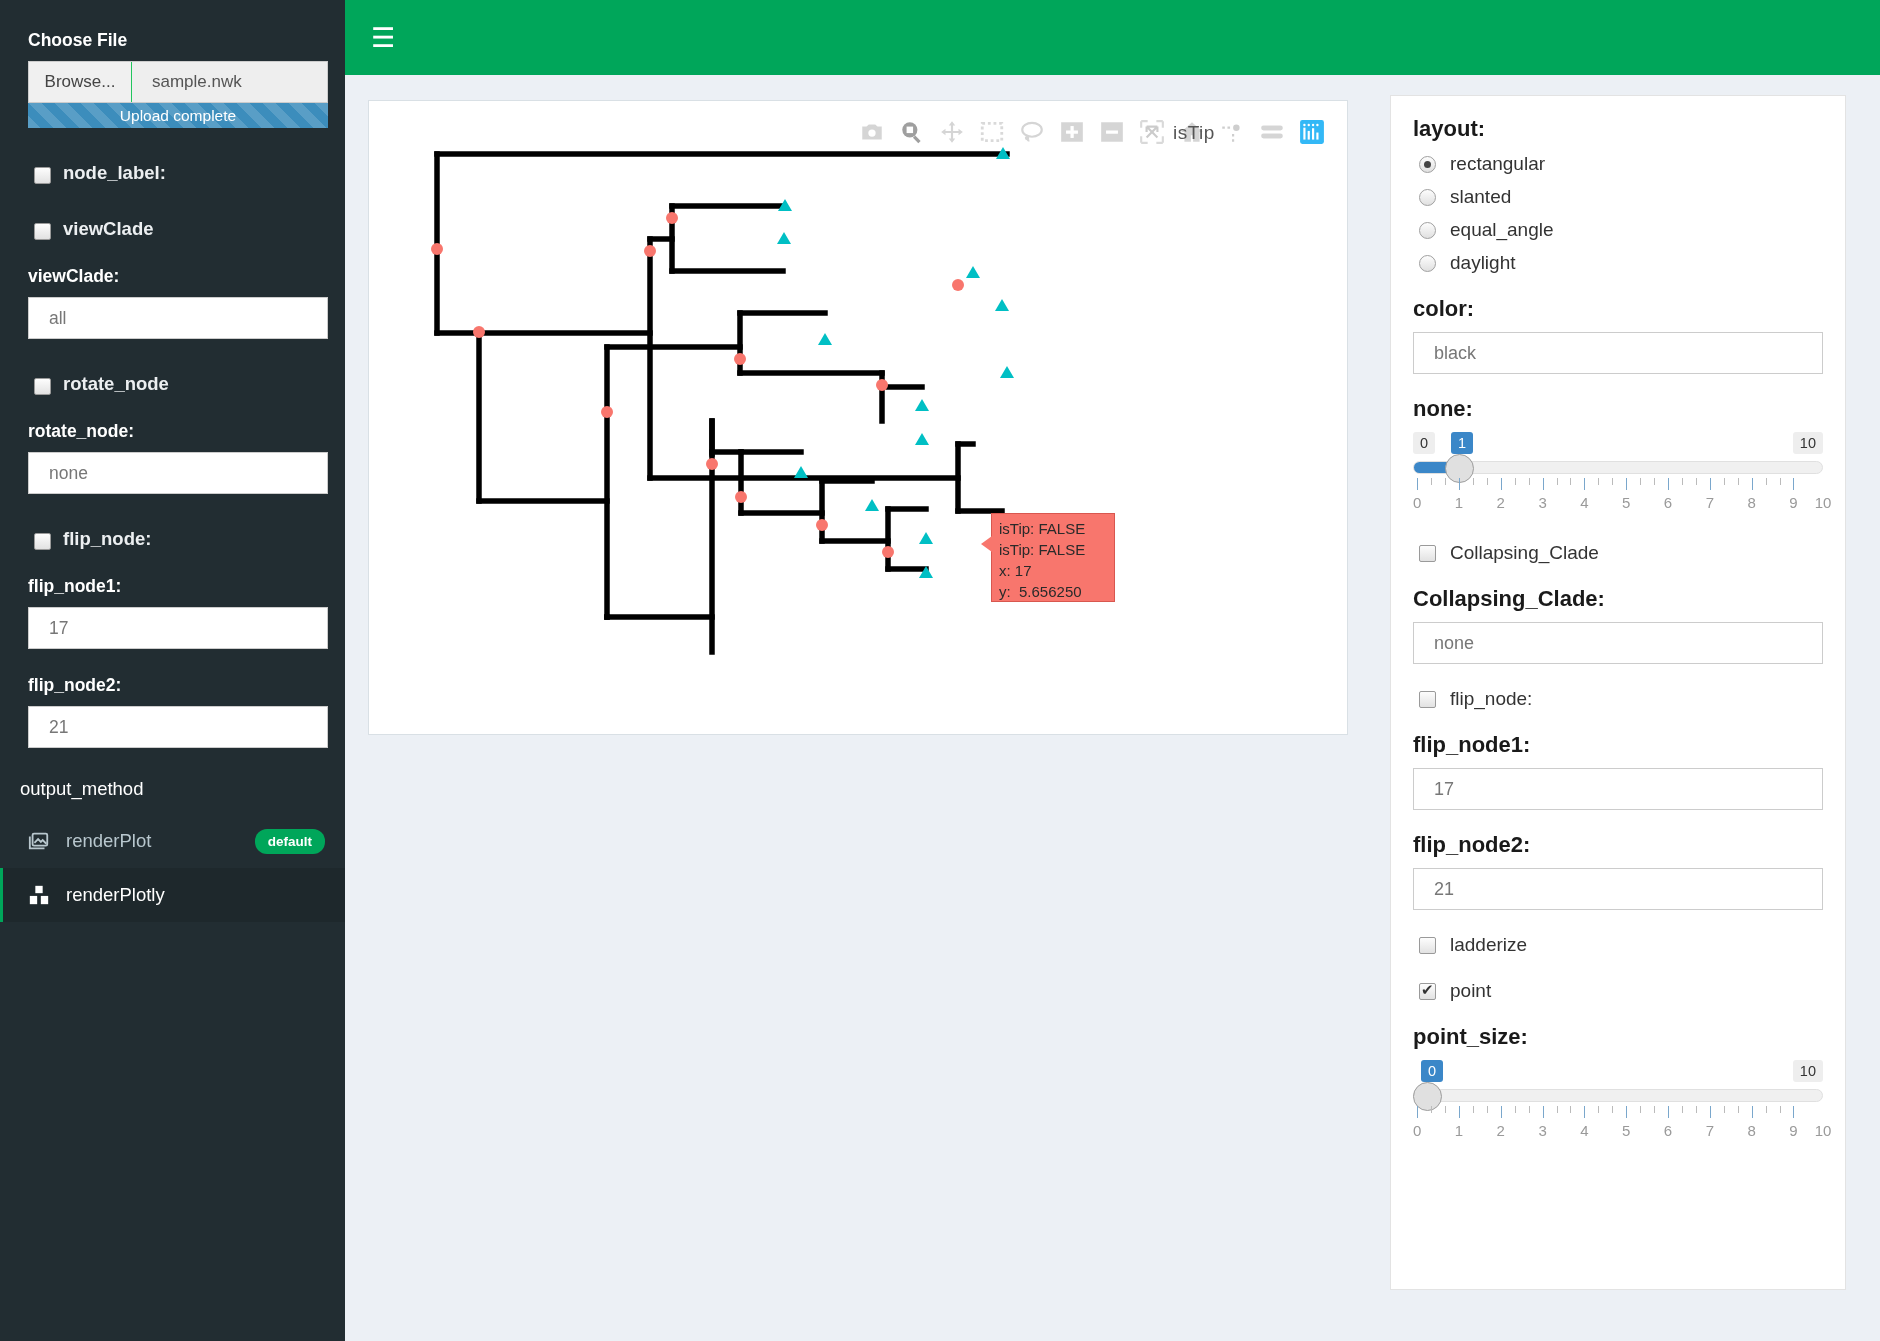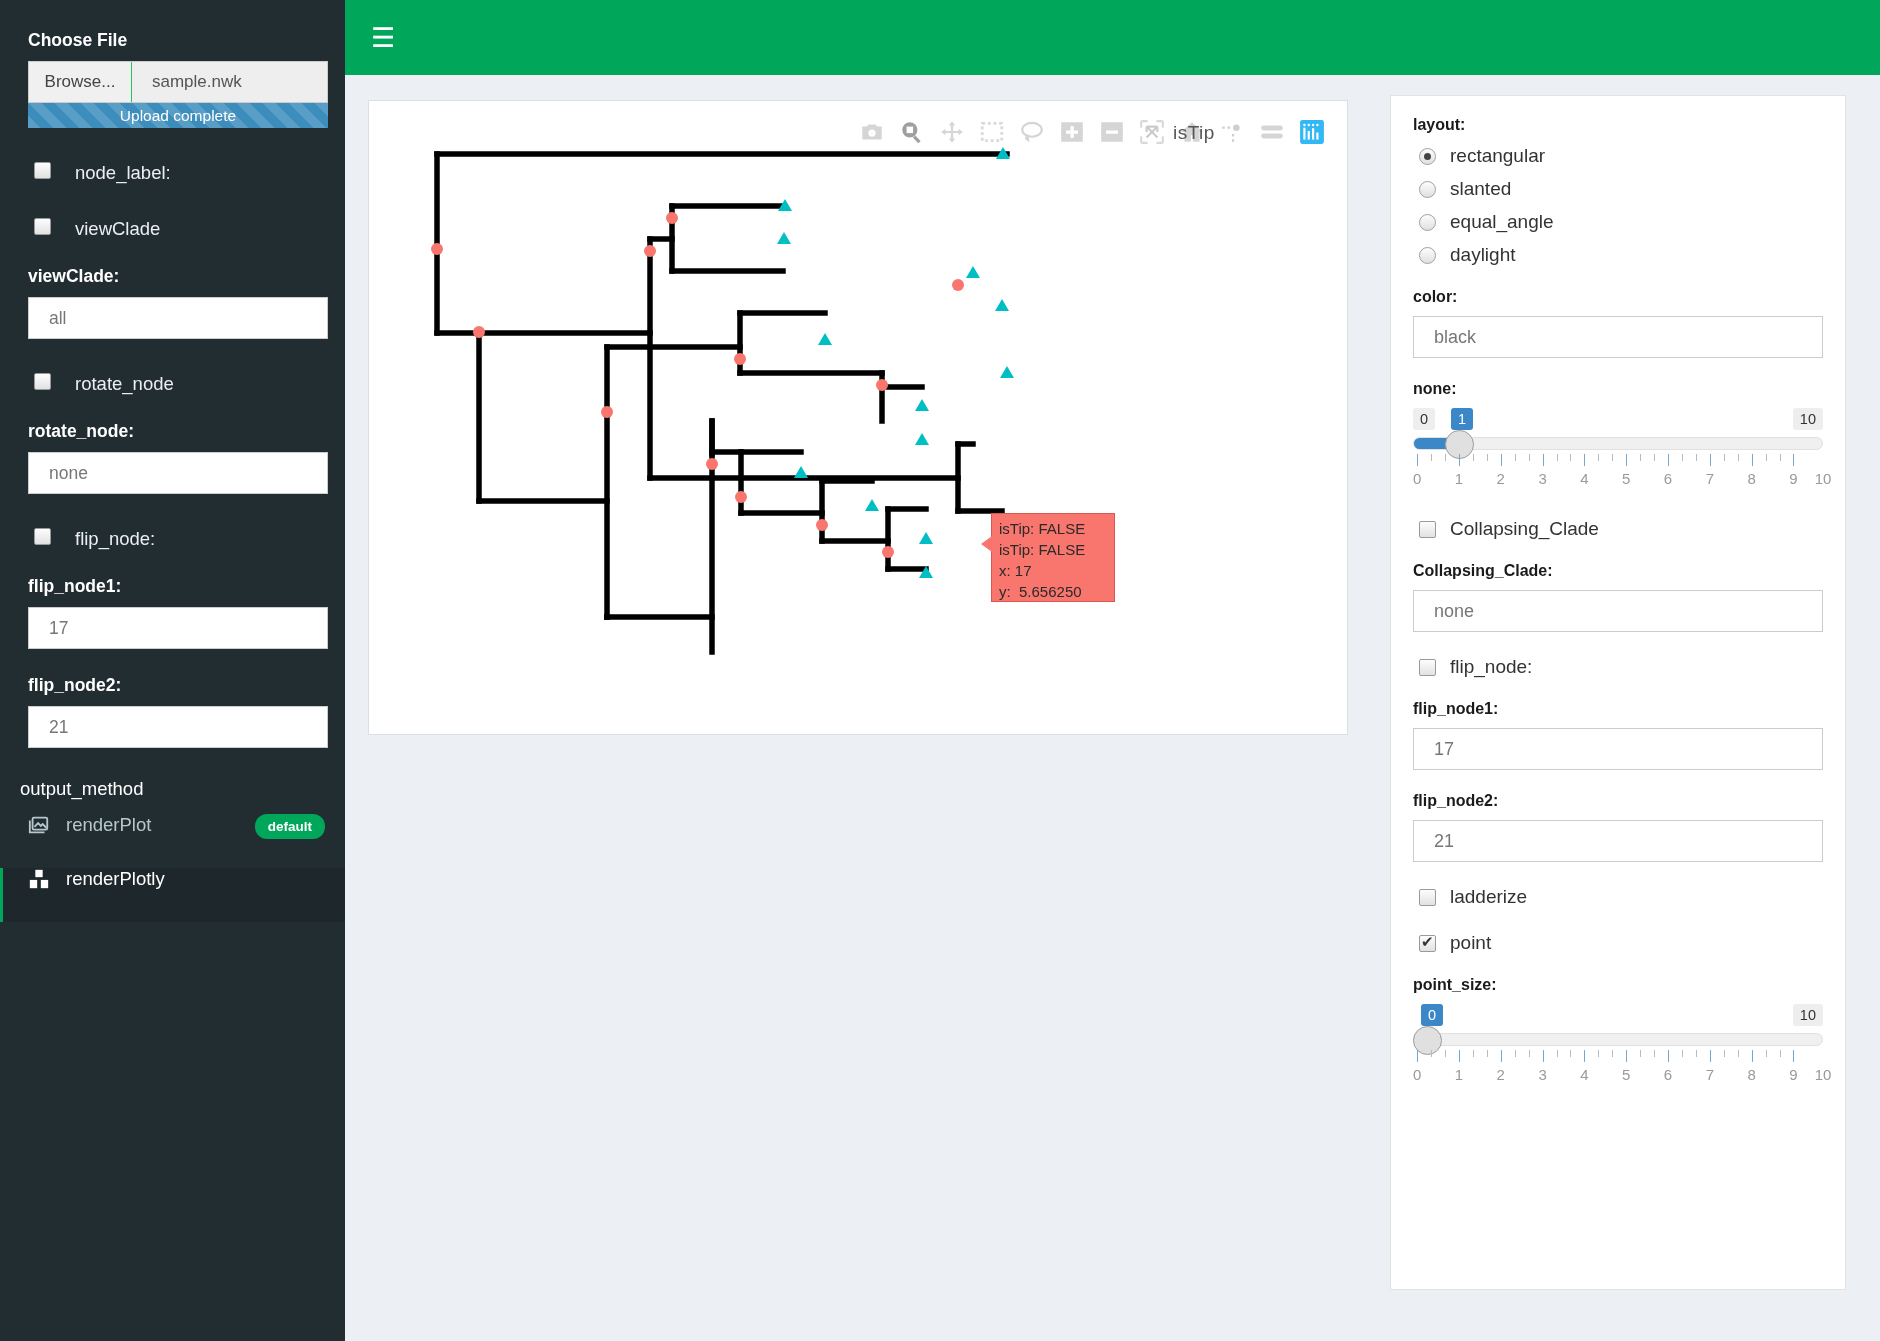--- a/index.html
+++ b/index.html
@@ -51,22 +51,23 @@
     background: #3c8dbc;
     background-image: linear-gradient(45deg,
       rgba(255,255,255,.15) 25%, transparent 25%, transparent 50%,
       rgba(255,255,255,.15) 50%, rgba(255,255,255,.15) 75%,
       transparent 75%, transparent);
     background-size: 26px 26px;
     color: #fff; font-size: 15.5px;
     display: flex; align-items: center; justify-content: center;
   }
   .chk-row {
-    display: flex; align-items: flex-start; gap: 24px;
+    display: flex; align-items: flex-end; gap: 12px;
     margin: 34px 0 0 6px;
+    font-weight: bold;
   }
   .chk-box {
     width: 17px; height: 17px; border: 1px solid #9a9a9a; border-radius: 2px;
     background: linear-gradient(#fdfdfd, #e2e2e2);
     flex: 0 0 auto; position: relative;
   }
   .chk-box.checked::after {
     content: "✔"; position: absolute; left: 1px; top: -3px;
     font-size: 15px; color: #333; line-height: 17px;
   }
@@ -75,21 +76,21 @@
     width: 300px; height: 42px; background: #fff;
     border: 1px solid #ccc;
     display: flex; align-items: center; padding-left: 20px;
     color: #777; font-size: 17.5px;
   }
   .out-head {
     color: #ffffff; font-size: 18.5px; margin: 30px 0 14px -4px;
     white-space: nowrap;
   }
   .out-item {
-    height: 54px; display: flex; align-items: flex-start;
+    height: 54px; display: flex; align-items: center;
     padding-left: 28px; gap: 16px; position: relative;
   }
   .out-item.active { background: #1e282c; }
   .out-item.active::before {
     content: ""; position: absolute; left: 0; top: 0; bottom: 0;
     width: 3px; background: #00a65a;
   }
   .out-label { color: #b8c7ce; font-size: 18.5px; }
   .out-item.active .out-label { color: #ffffff; }
   .badge-default {
@@ -165,21 +166,21 @@
   .lg-txt { font-size: 19px; color: #000; margin-left: 24px; }
 
   
   #rpanel {
     position: absolute; left: 1390px; top: 95px;
     width: 456px; height: 1195px;
     background: #ffffff; border: 1px solid #e3e3e3;
     padding: 20px 22px;
   }
   .rp-label {
-    font-weight: bold; font-size: 16px; color: #1a1a1a;
+    font-weight: bold; font-size: 22px; color: #1a1a1a;
     margin: 22px 0 10px 0;
   }
   .rp-label.first { margin-top: 0; }
   .radio-row { display: flex; align-items: center; gap: 14px; margin: 11px 0 0 6px; }
   .radio {
     width: 17px; height: 17px; border-radius: 50%;
     border: 1px solid #a0a0a0;
     background: linear-gradient(#fdfdfd, #e0e0e0);
     flex: 0 0 auto; position: relative;
   }

